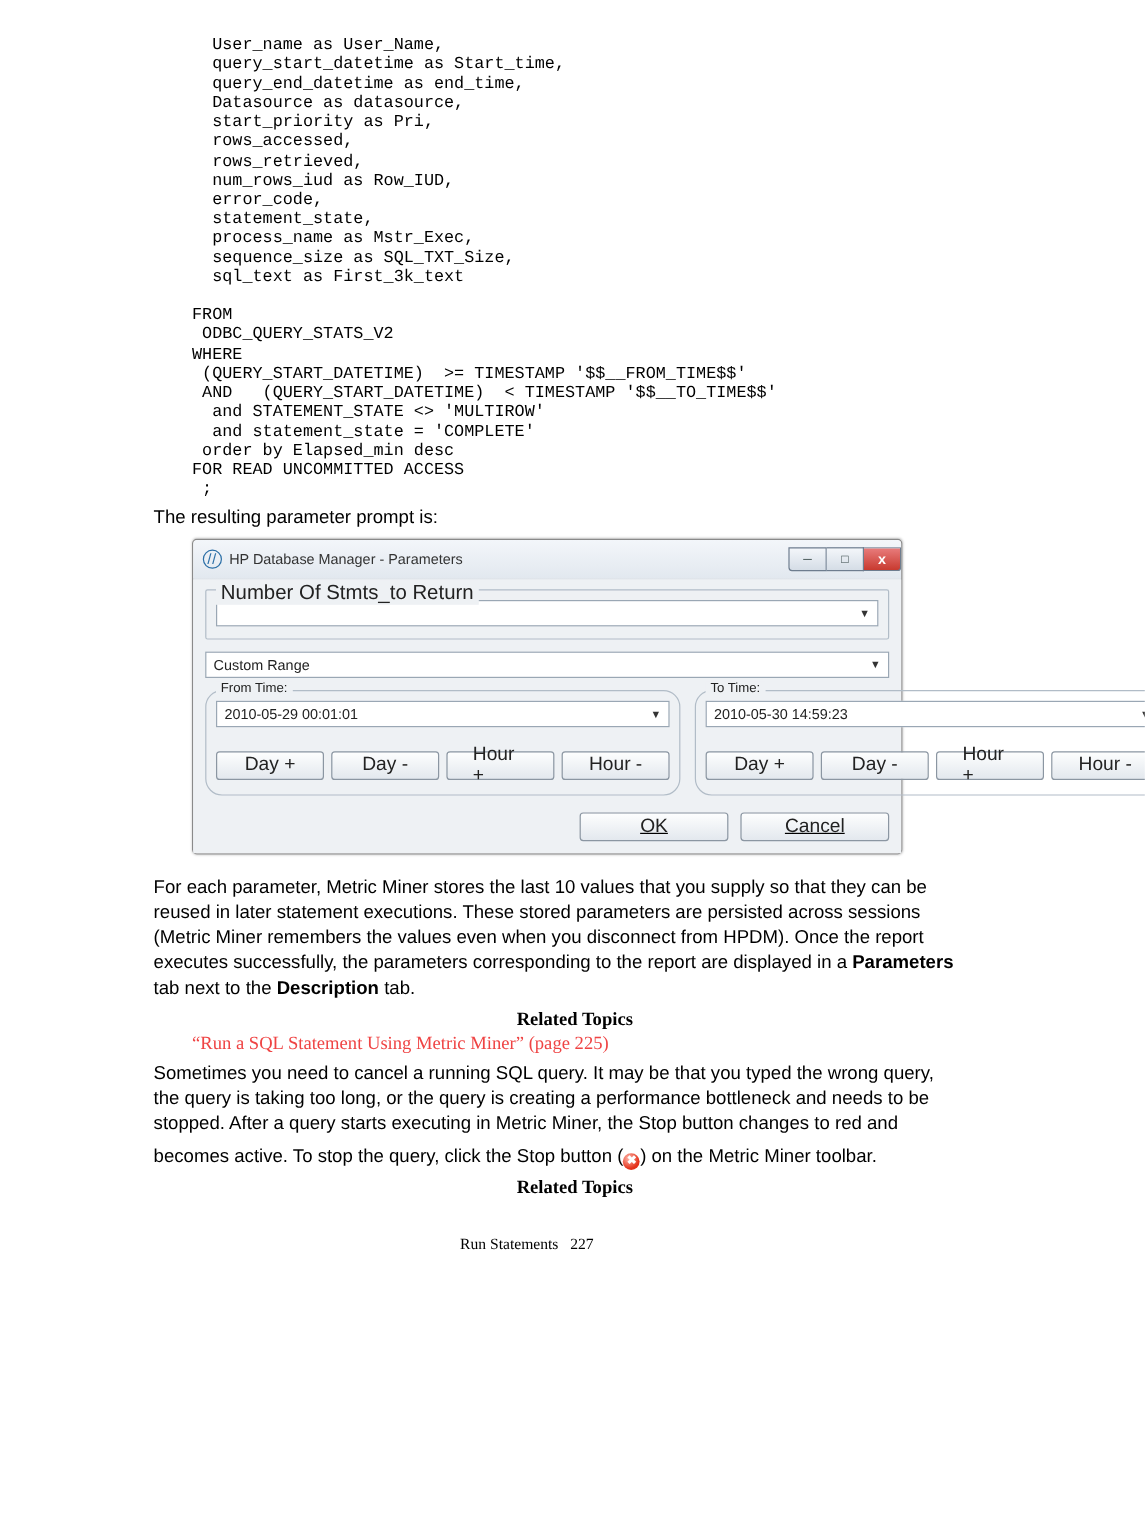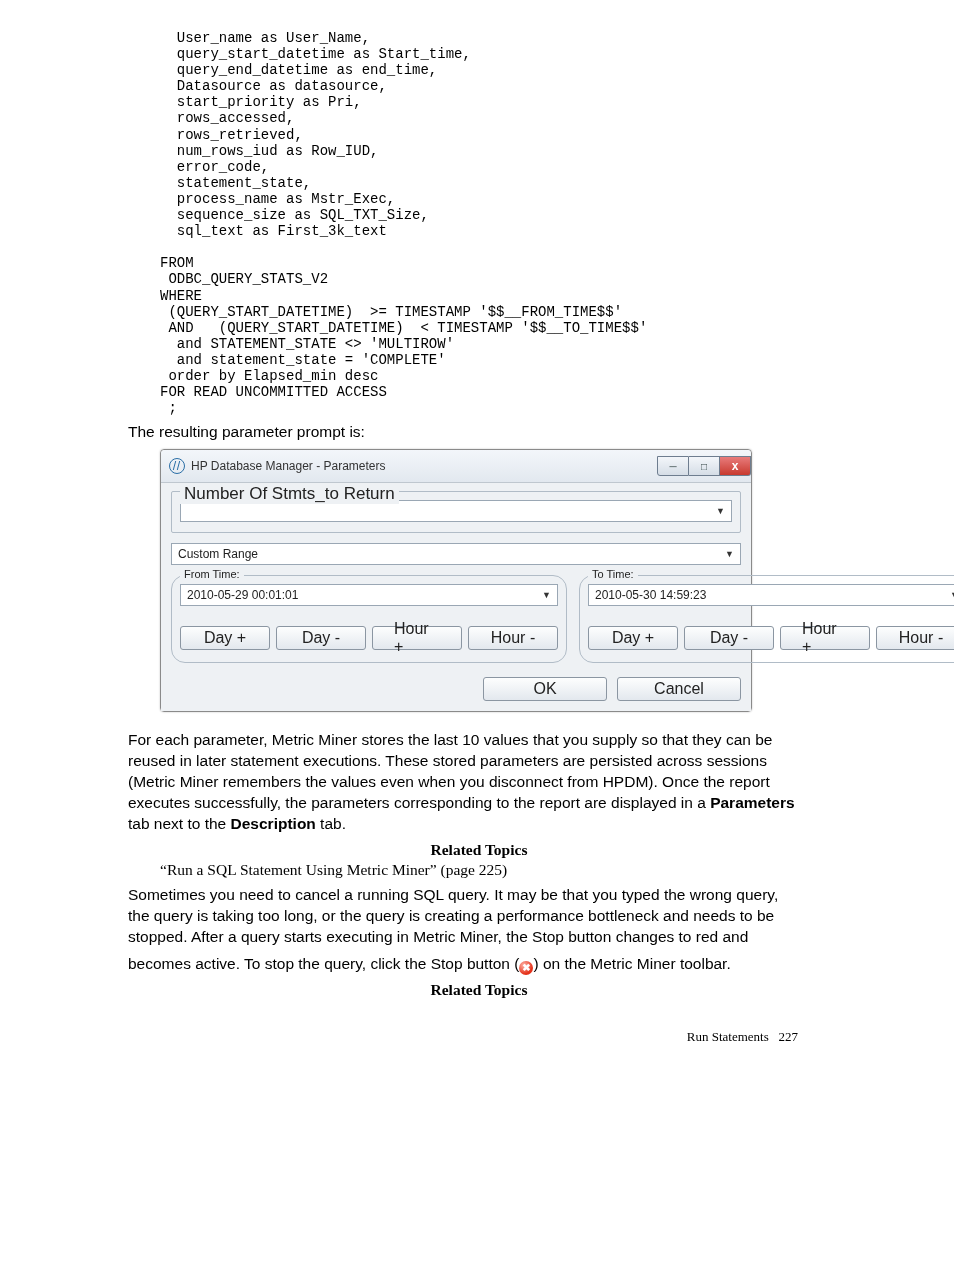--- a/index.html
+++ b/index.html
@@ -34,37 +34,37 @@
     font-family: "Palatino Linotype", "Book Antiqua", Palatino, serif;
     font-weight: bold;
     font-size: 15.5px;
     margin-left: 80px;
     margin-top: 6px;
     text-align: center;
   }
   .related-link {
     font-family: "Palatino Linotype", "Book Antiqua", Palatino, serif;
     font-size: 15.5px;
-    color: #000000;
+    color: #ef4444;
     margin-left: 80px;
     margin-top: 2px;
     cursor: pointer;
   }
   .h2 {
     font-family: Arial, Helvetica, sans-serif;
     font-size: 22px;
     font-weight: normal;
     color: #2a6ea6;
     margin-top: 16px;
     margin-bottom: 8px;
   }
   .footer {
     font-family: "Palatino Linotype", "Book Antiqua", Palatino, serif;
     font-size: 13px;
-    text-align: right;
+    text-align: center;
     margin-top: 30px;
   }
 
   
   .dialog-wrap {
     margin-left: 80px;
     margin-top: 6px;
     margin-bottom: 18px;
   }
   .dialog {
@@ -196,20 +196,21 @@
     background: linear-gradient(#fdfefe,#e3e8ee);
     font-size: 16px;
     color: #222;
     display: inline-flex; align-items: center; justify-content: center;
     min-width: 46px;
     cursor: pointer;
   }
   .dlg-footer {
     display: flex; justify-content: flex-end; gap: 10px;
     padding-top: 2px;
+    text-decoration: underline;
   }
   .dlg-footer .btn { min-width: 80px; }
   .stop-icon {
     display: inline-block;
     width: 14px; height: 14px;
     border-radius: 50%;
     background: radial-gradient(circle at 35% 30%, #ffb4a8, #e4321b 65%);
     color: #fff;
     font-size: 10px;
     font-weight: bold;

